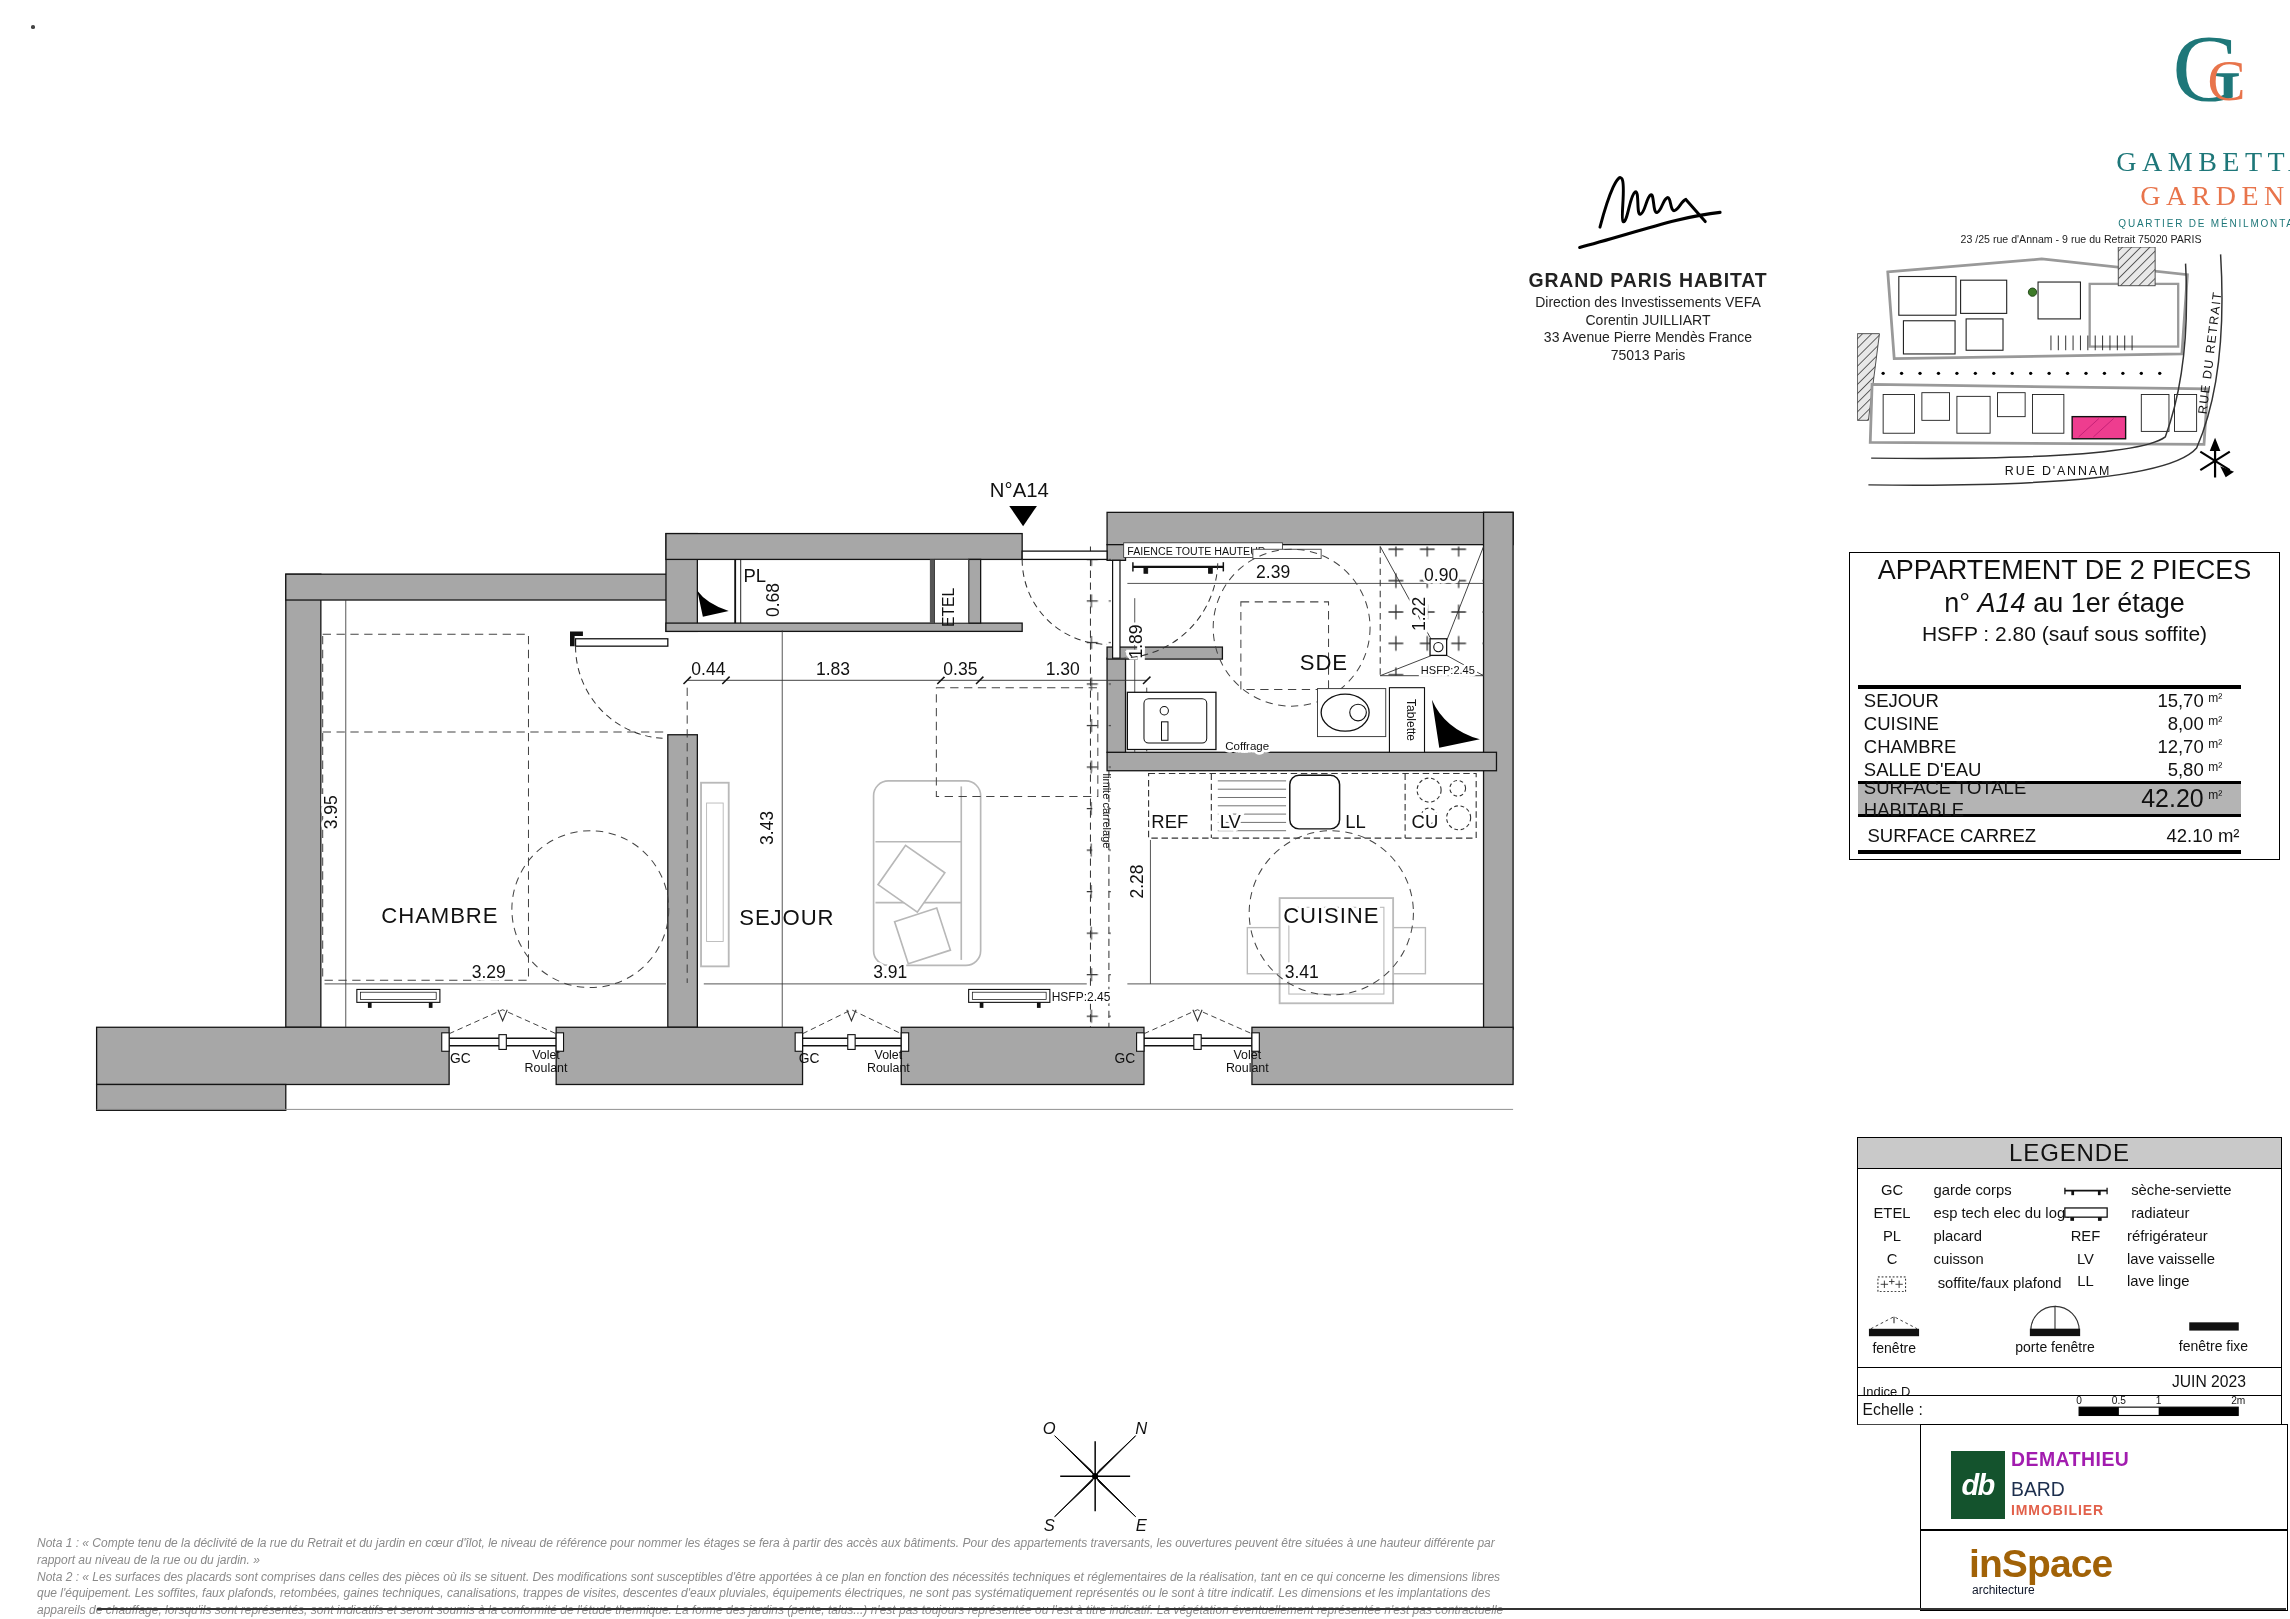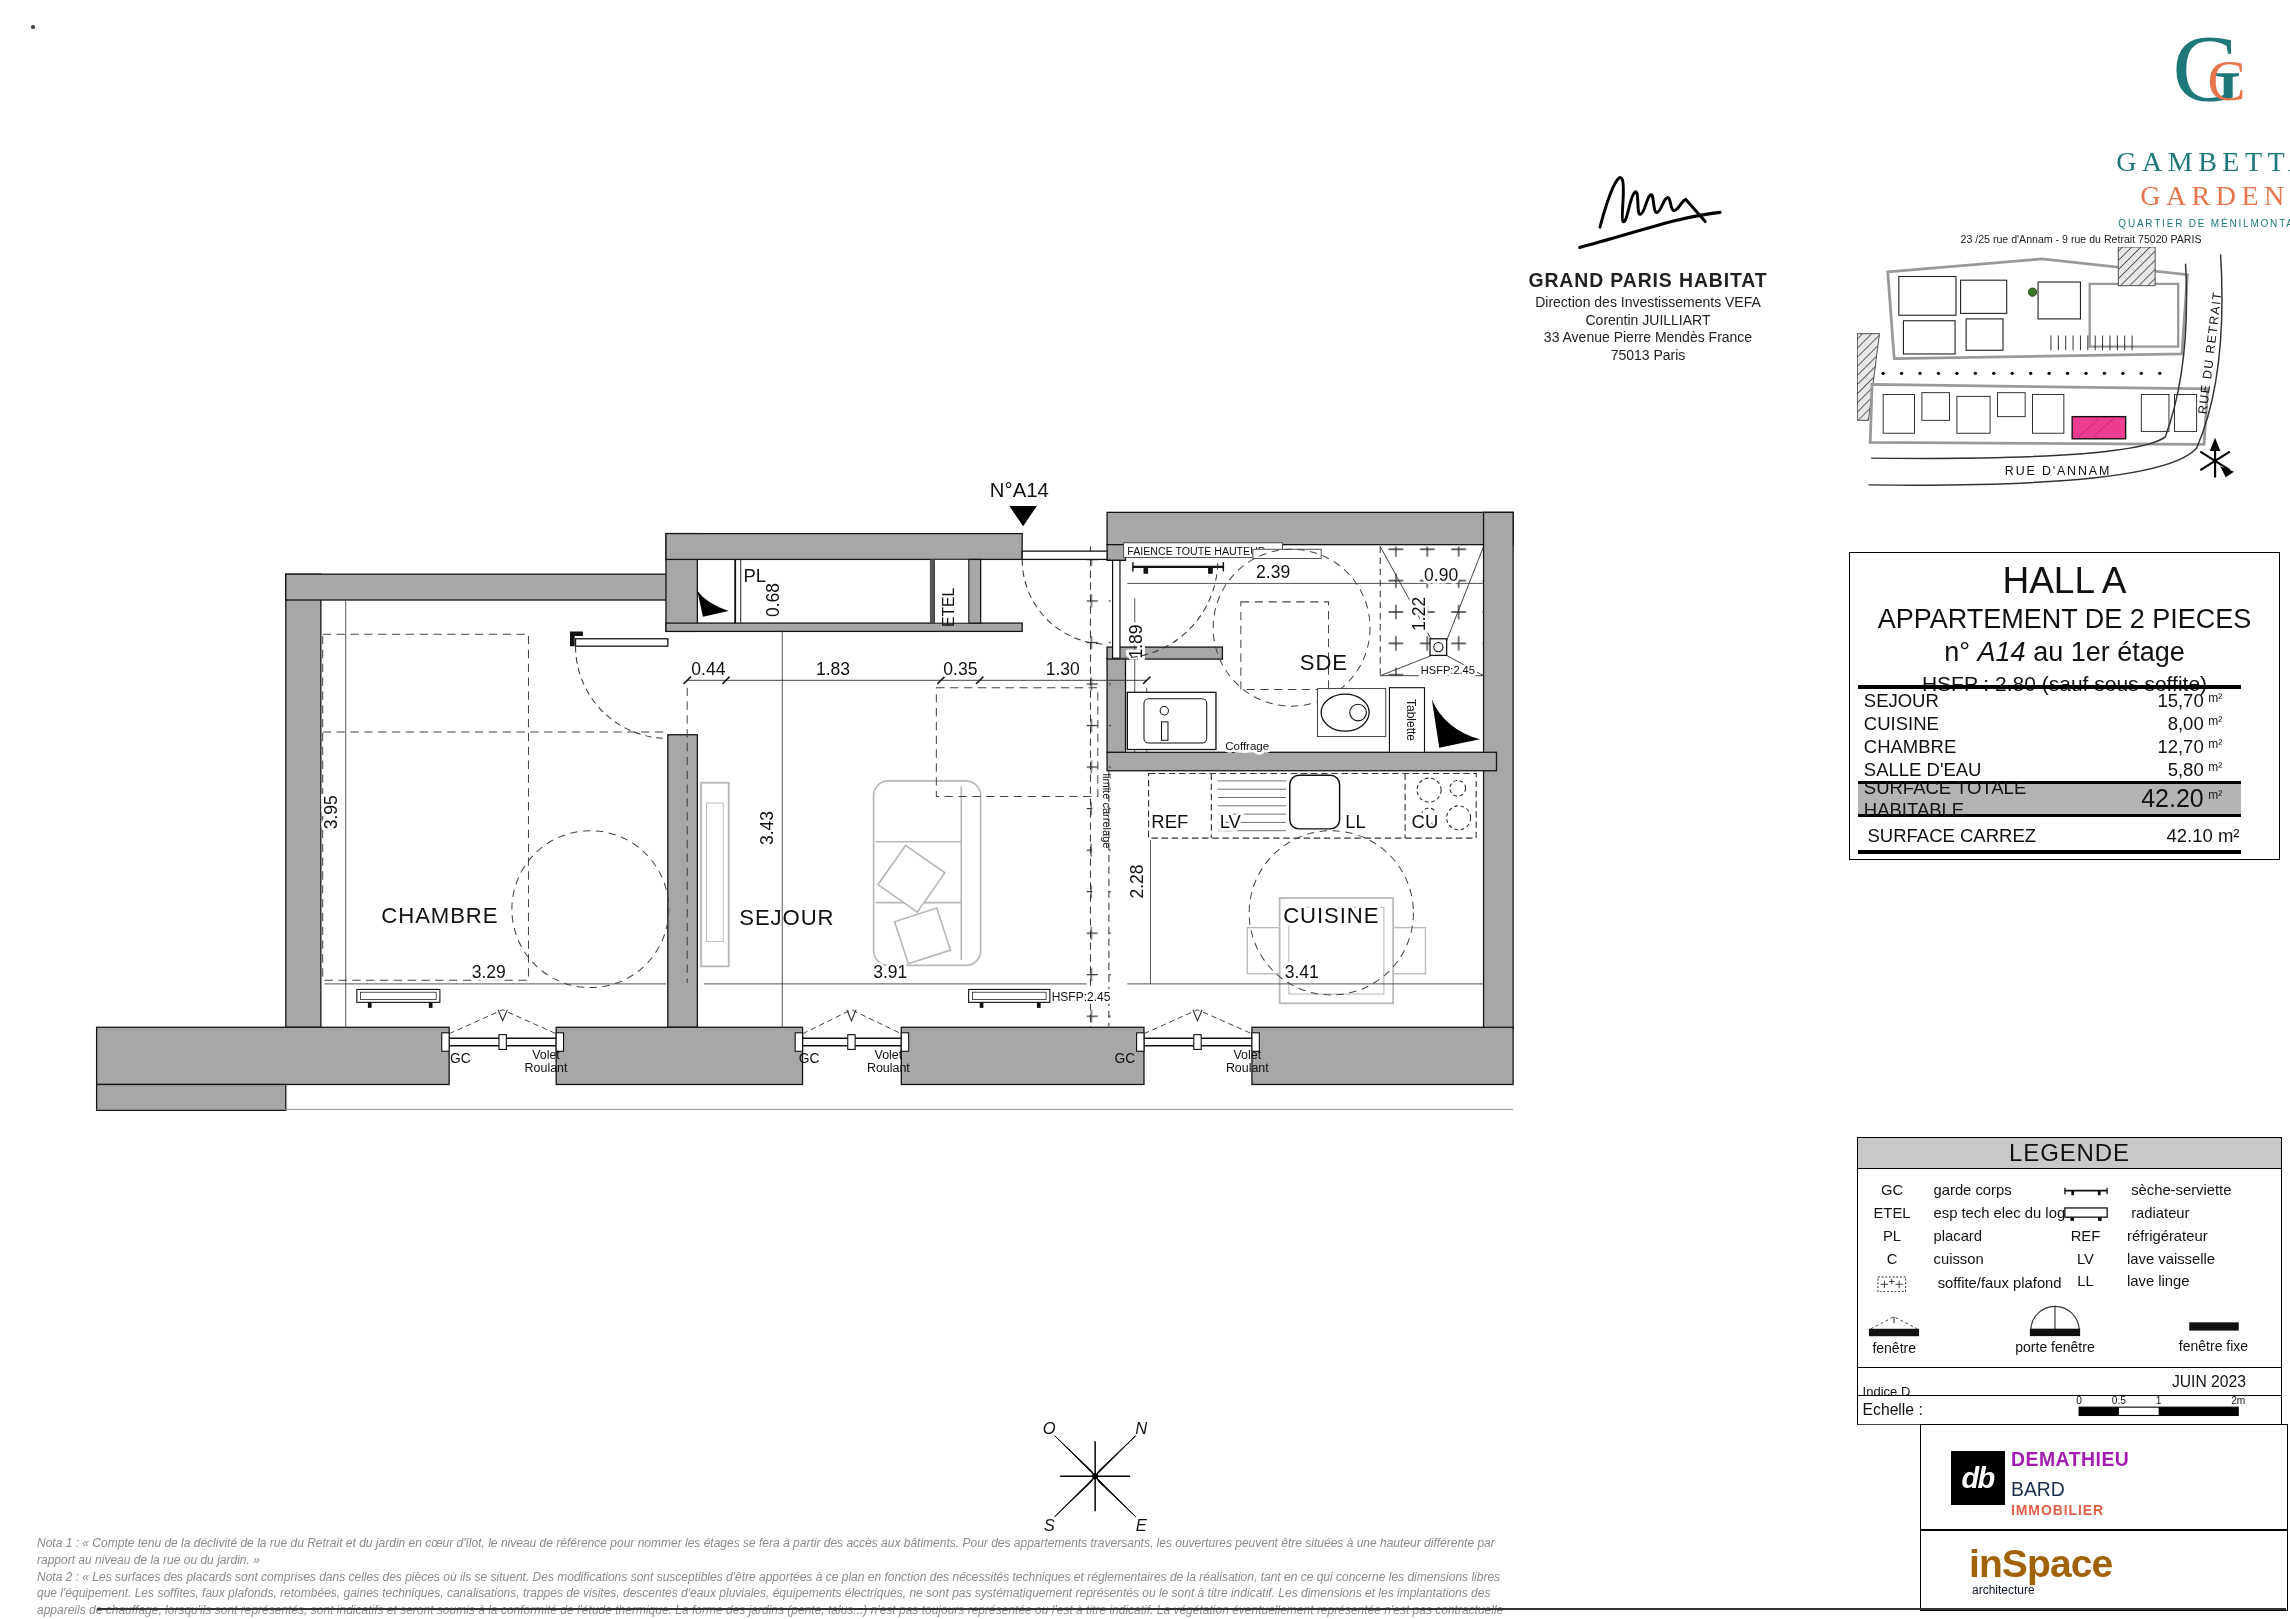--- a/index.html
+++ b/index.html
@@ -51,21 +51,21 @@
   .lg-abbr{display:inline-block;width:57px;text-align:center;}
   .lg-lab{display:inline-block;padding-left:13px;}
   .lg-divider{position:absolute;left:0;width:100%;border-top:1.4px solid #000;}
   #indice-row{position:absolute;left:0;top:231px;width:100%;height:26px;}
   #indice-row .l{position:absolute;left:4.6px;top:15px;font-size:13px;}
   #indice-row .r{position:absolute;right:35px;top:3.7px;font-size:15.7px;}
   #echelle-row{position:absolute;left:0;top:257px;width:100%;height:29px;}
   #echelle-row .l{position:absolute;left:4.6px;top:5.5px;font-size:15.7px;}
   
   #dmb-box{left:1920px;top:1424px;width:366px;height:104px;border:1.4px solid #000;}
-  #dmb-sq{position:absolute;left:29.5px;top:26px;width:54px;height:54px;background:#000000;color:#fff;display:flex;align-items:center;justify-content:center;font-weight:bold;font-size:29px;font-style:italic;transform:none;letter-spacing:-1.8px;}
+  #dmb-sq{position:absolute;left:29.5px;top:26px;width:54px;height:68px;background:#14532d;color:#fff;display:flex;align-items:center;justify-content:center;font-weight:bold;font-size:29px;font-style:italic;transform:none;letter-spacing:-1.8px;}
   #dmb-txt{position:absolute;left:90px;top:25px;line-height:1.0;}
   #dmb-txt .a{color:#a21caf;font-weight:bold;font-size:19.4px;letter-spacing:0.5px;}
   #dmb-txt .b{color:#1d2f4e;font-weight:normal;font-size:19.4px;margin-top:11px;}
   #dmb-txt .c{color:#e2604a;font-weight:bold;font-size:14px;letter-spacing:0.9px;margin-top:2.8px;}
   #inspace-box{left:1920px;top:1530px;width:366px;height:79px;border:1.4px solid #000;border-top:0.9px solid #000;}
   #inspace-name{position:absolute;left:48px;top:11px;font-size:39px;font-weight:bold;letter-spacing:-0.9px;color:#a16207;}
   #inspace-sub{position:absolute;left:51px;top:52px;font-size:12px;color:#0f172a;}
   
   #notes{left:37px;top:1535px;width:1467px;font-size:12px;font-style:italic;color:#8a8a8a;line-height:1.4;}
   #page-dot{left:31px;top:25px;width:3.7px;height:3.7px;background:#444;border-radius:50%;}
@@ -179,21 +179,20 @@
   <g stroke="#000" stroke-width="2.4">
     <line x1="388" y1="214" x2="388" y2="250"></line>
     <line x1="372" y1="222" x2="404" y2="242"></line>
     <line x1="372" y1="242" x2="404" y2="222"></line>
     <polygon points="388,210 384,220 392,220" fill="#000"></polygon>
     <polygon points="406,244 396,240 400,248" fill="#000"></polygon>
   </g>
 </svg>
 
 <div id="info-panel" class="abs">
-  <div class="hall ctr">HALL A</div>
   <div class="apt ctr">APPARTEMENT DE 2 PIECES</div>
   <div class="num ctr">
     <span>n°</span>
     <span style="font-style:italic">A14</span>
     <span>au 1er étage</span>
   </div>
   <div class="hsfp ctr">HSFP : 2.80 (sauf sous soffite)</div>
   <div id="surf-table">
     <div class="srow">
       <span class="lab">SEJOUR</span>

